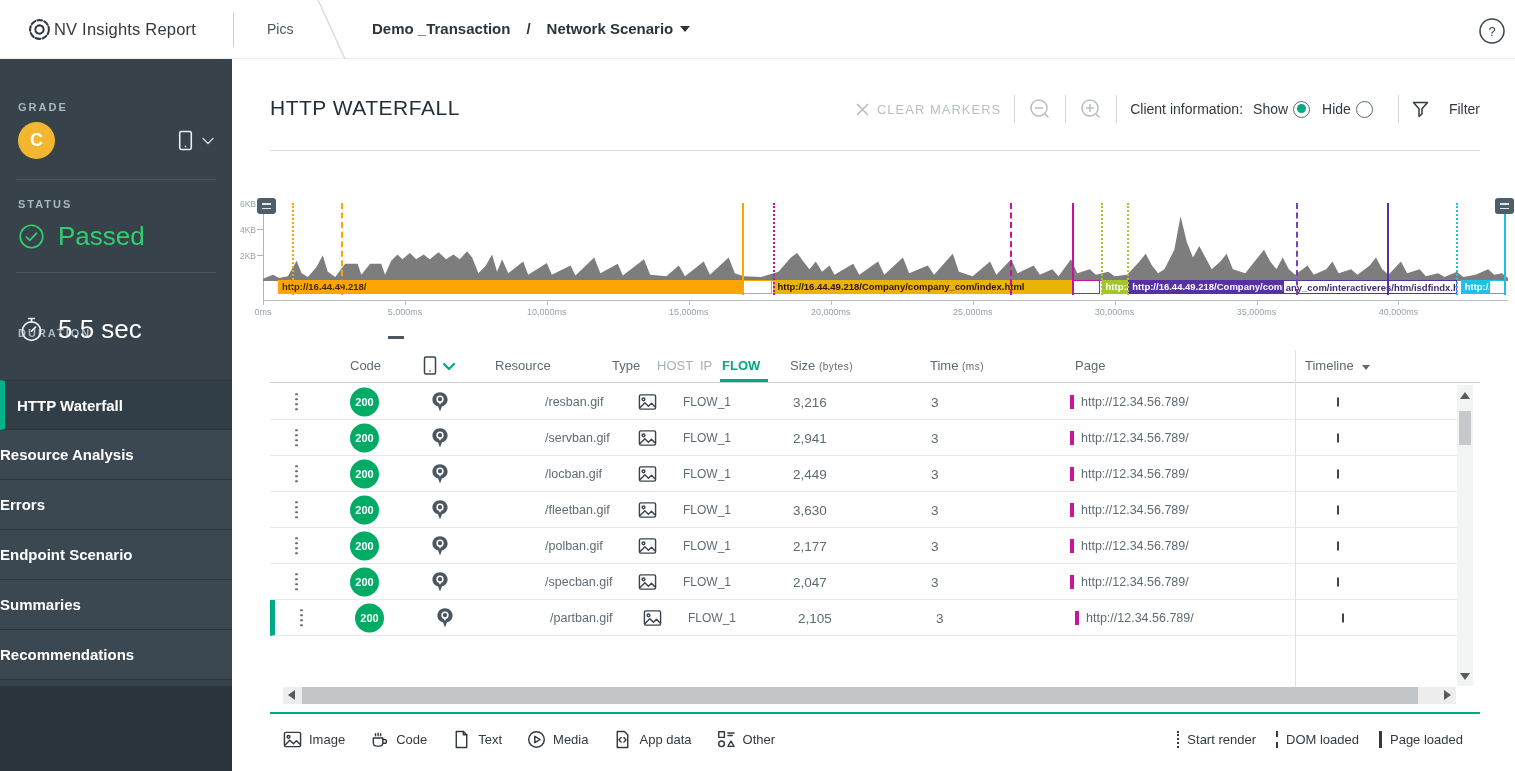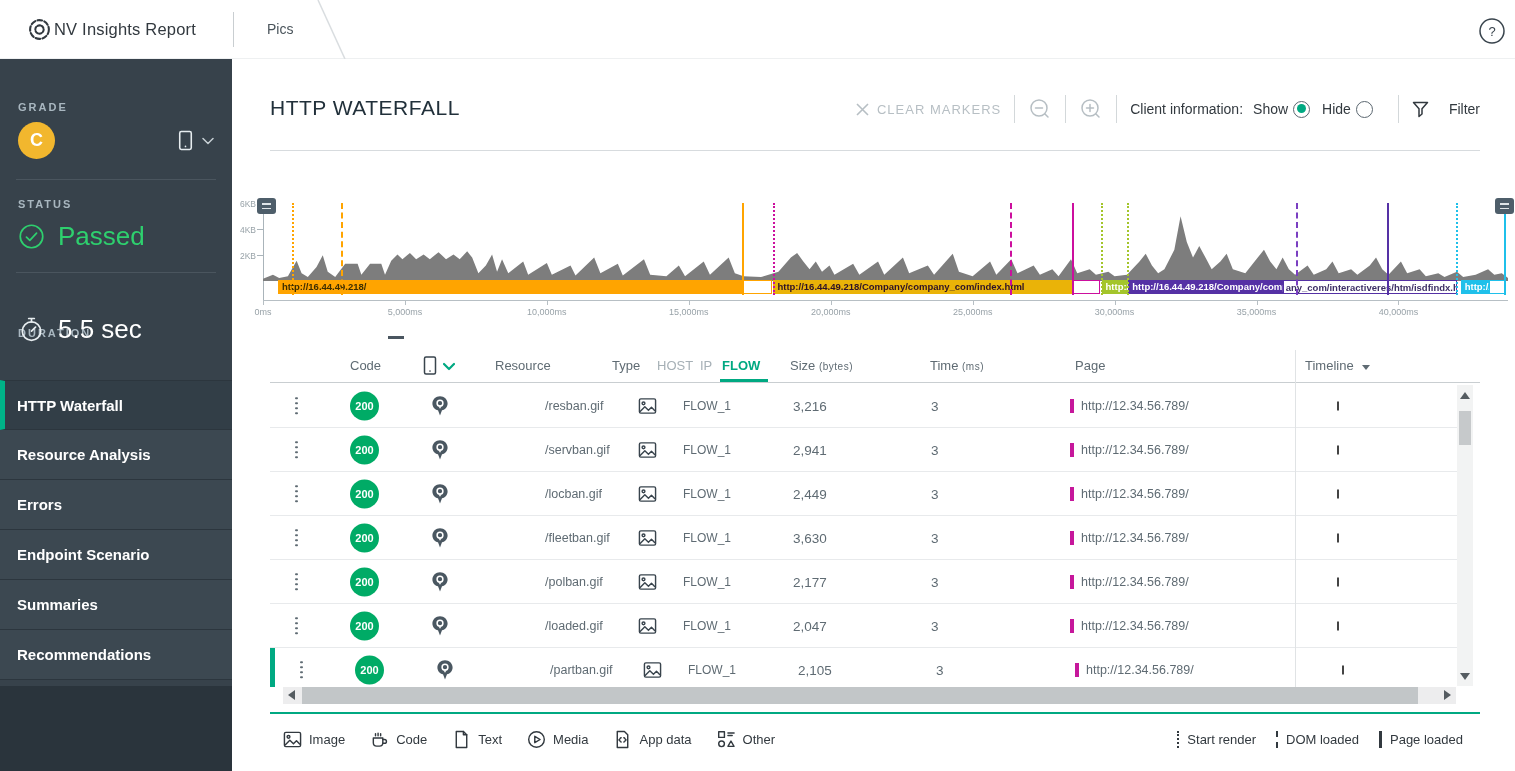--- a/index.html
+++ b/index.html
@@ -25,21 +25,21 @@
   .grade-label { position:absolute; top:42px; }
   .grade-row { position:absolute; left:18px; top:63px; width:196px; display:flex; align-items:center; }
   .grade-circle { width:37px; height:37px; border-radius:50%; display:flex; align-items:center; justify-content:center; color:#fff; font-size:18px; font-weight:700; }
   .grade-ctrl { margin-left:auto; display:flex; align-items:center; gap:9px; }
   .side-div { position:absolute; left:16px; width:200px; height:1px; background:#4a555e; }
   .status-label { position:absolute; top:139px; }
   .status-row { position:absolute; left:18px; top:162px; display:flex; align-items:center; gap:13px; font-size:26px; }
   .dur-label { position:absolute; top:232px;margin-top:36px; }
   .dur-row { position:absolute; left:18px; top:255px; display:flex; align-items:center; gap:13px; font-size:26px; color:#fff; }
   .side-nav { position:absolute; left:0; top:321px; width:232px; }
-  .nav-item { height:50px; background:#3c4851; border-bottom:1px solid #2c363e; display:flex; align-items:center; padding-left:17px; font-size:15px; font-weight:700; color:#fff; cursor:pointer; position:relative; }
+  .nav-item { height:50px; background:#3c4851; border-bottom:1px solid #2c363e; display:flex; align-items:center; font-size:15px; font-weight:700; color:#fff; cursor:pointer; position:relative; }
   .nav-item:first-child { border-top:1px solid #2c363e; }
   .nav-item.active { background:#323e47; padding-left:12px; border-left:5px solid #00b388; }
   .side-footer { position:absolute; left:0; top:627px; width:232px; height:85px; background:#2a343c; }
 
   
   .page-title { position:absolute; left:270px; top:96px; font-size:21px; font-weight:400; letter-spacing:.5px; color:#21303a; }
   .toolbar-right { position:absolute; top:93px; right:35px; height:32px; display:flex; align-items:center; }
   .tb-sep { width:1px; height:28px; background:#d3d8da; margin:0 13px; }
   .clear-markers { display:flex; align-items:center; gap:8px; color:#b7bfc4; font-size:13px; letter-spacing:1px; cursor:default; }
   .zoom-btn { width:24px; height:24px; }
@@ -70,21 +70,21 @@
 
   
   .thead { position:absolute; left:270px; top:350px; width:1210px; height:33px; border-bottom:1px solid #c9ced1; font-size:13px; color:#5f6b73; }
   .thead .hc { position:absolute; top:8px; }
   .unit { font-size:10px; letter-spacing:.5px; }
   .flow-sel { color:#00a982; font-weight:700; }
   .flow-underline { position:absolute; left:450px; top:29px; width:48px; height:3px; background:#00a982; }
   .muted { color:#a6b0b6; }
   .tl-caret { width:0;height:0;border-left:4.5px solid transparent;border-right:4.5px solid transparent;border-top:5px solid #5f6b73; display:inline-block; margin-left:8px; }
   #rows { position:absolute; left:270px; top:384px; width:1187px; height:303px; overflow:hidden; }
-  .trow { position:relative; height:44px; border-bottom:1px solid #e8eaec; background:#fff; font-size:12.5px; color:#5f6b73; }
+  .trow { position:relative; height:36px; border-bottom:1px solid #e8eaec; background:#fff; font-size:12.5px; color:#5f6b73; }
   .trow.selected { border-left:5px solid #00a982; }
   .trow .c { position:absolute; top:50%; transform:translateY(-50%); }
   .c-kebab { left:21px; display:flex; flex-direction:column; gap:2.5px; cursor:pointer; padding:4px; }
   .c-kebab i { width:2.5px; height:2.5px; border-radius:50%; background:#5f6b73; display:block; }
   .c-badge { left:80px; width:29px; height:29px; border-radius:50%; color:#fff; font-size:11px; font-weight:700; display:flex; align-items:center; justify-content:center; }
   .c-pin { left:158px; width:24px; height:24px; cursor:pointer; }
   .c-res { left:275px; }
   .c-type { left:368px; width:19px; height:19px; color:#39444d; }
   .c-flow { left:413px; font-size:12px; }
   .c-size { left:523px; font-size:13.5px; }
@@ -131,20 +131,28 @@
             <circle cx="12" cy="12" r="4" stroke-dasharray="2.5 1.6"></circle>
           </svg>
       </span>
       <span class="app-title">NV Insights Report</span>
     </div>
     <div class="hdr-vdiv"></div>
     <span class="hdr-ctx">Pics</span>
     <svg class="hdr-diag" viewBox="0 0 60 59">
         <line x1="18" y1="0" x2="45" y2="59" stroke="#d9dde0" stroke-width="1.5"></line>
       </svg>
+    <nav class="crumbs">
+      <span>Demo _Transaction</span>
+      <span>/</span>
+      <span style="display:flex;align-items:center;cursor:pointer;">
+        <span>Network Scenario</span>
+        <i class="caret-down"></i>
+      </span>
+    </nav>
     <span class="help-btn" style="cursor:pointer;">
       <svg class="icon" viewBox="0 0 28 28" style="color:#39444d">
           <circle cx="14" cy="14" r="12"></circle>
           <text x="14" y="19" text-anchor="middle" font-size="13" fill="#39444d" stroke="none" font-family="Liberation Sans, sans-serif">?</text>
         </svg>
     </span>
   </header>
 
   <aside class="sidebar">
     <div class="side-label grade-label">GRADE</div>
@@ -520,21 +528,21 @@
           <i></i>
         </span>
         <span class="c c-badge" style="background: rgb(0, 171, 102);">200</span>
         <span class="c c-pin">
           <svg viewBox="0 0 24 24" style="display:block;width:100%;height:100%">
             <path fill="#4a5761" d="M12 2.2c-4.2 0-7.6 3.2-7.6 7.2 0 3.3 2.4 6.1 5.6 6.9L12 21.5l2-5.2c3.2-.8 5.6-3.6 5.6-6.9 0-4-3.4-7.2-7.6-7.2z"></path>
             <circle cx="12" cy="9.2" r="2.9" fill="none" stroke="#fff" stroke-width="1.5"></circle>
             <path d="M12 12.1v2.1" stroke="#fff" stroke-width="1.5"></path>
           </svg>
         </span>
-        <span class="c c-res">/loaded.gif</span>
+        <span class="c c-res">/specban.gif</span>
         <span class="c c-type">
           <svg class="icon" viewBox="0 0 20 20">
             <rect x="1.5" y="2.5" width="17" height="15" rx="1.5"></rect>
             <circle cx="5.8" cy="7.2" r="1.5"></circle>
             <path d="M2.5 15.5l4.7-4.7 3.8 3.8 3.2-3.2 3.3 3.3"></path>
           </svg>
         </span>
         <span class="c c-flow">FLOW_1</span>
         <span class="c c-size">2,047</span>
         <span class="c c-time">3</span>

